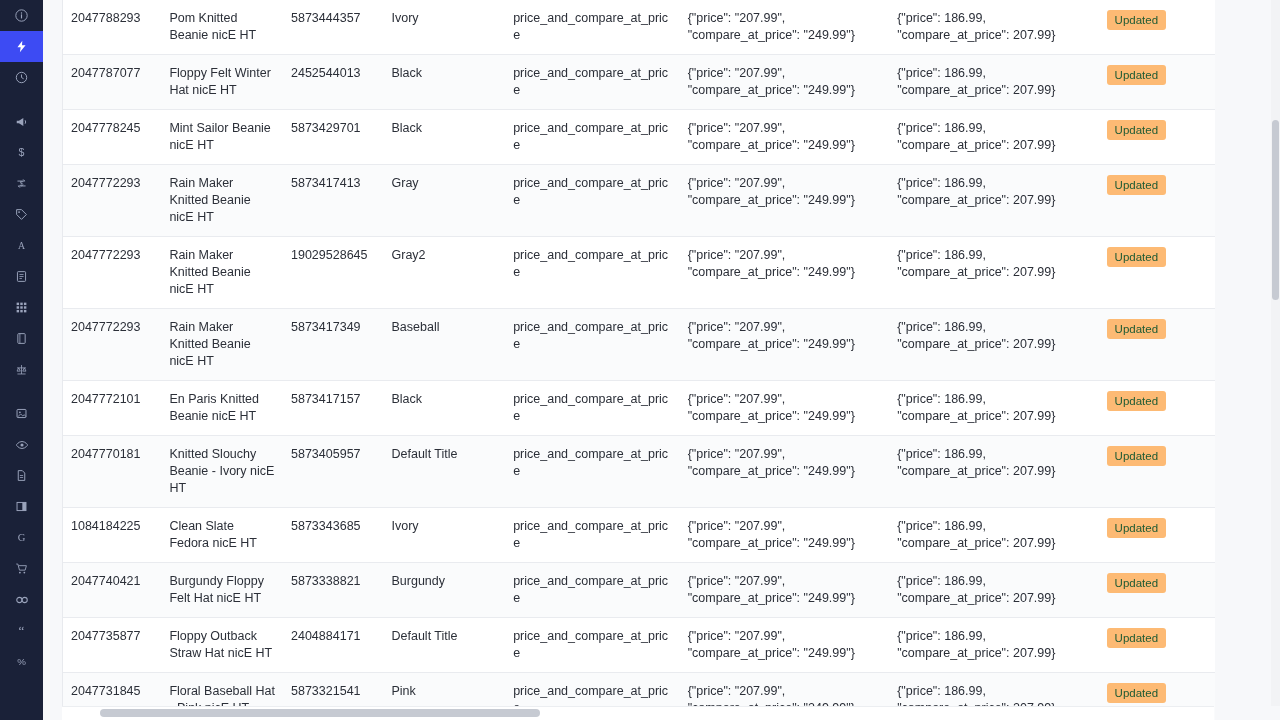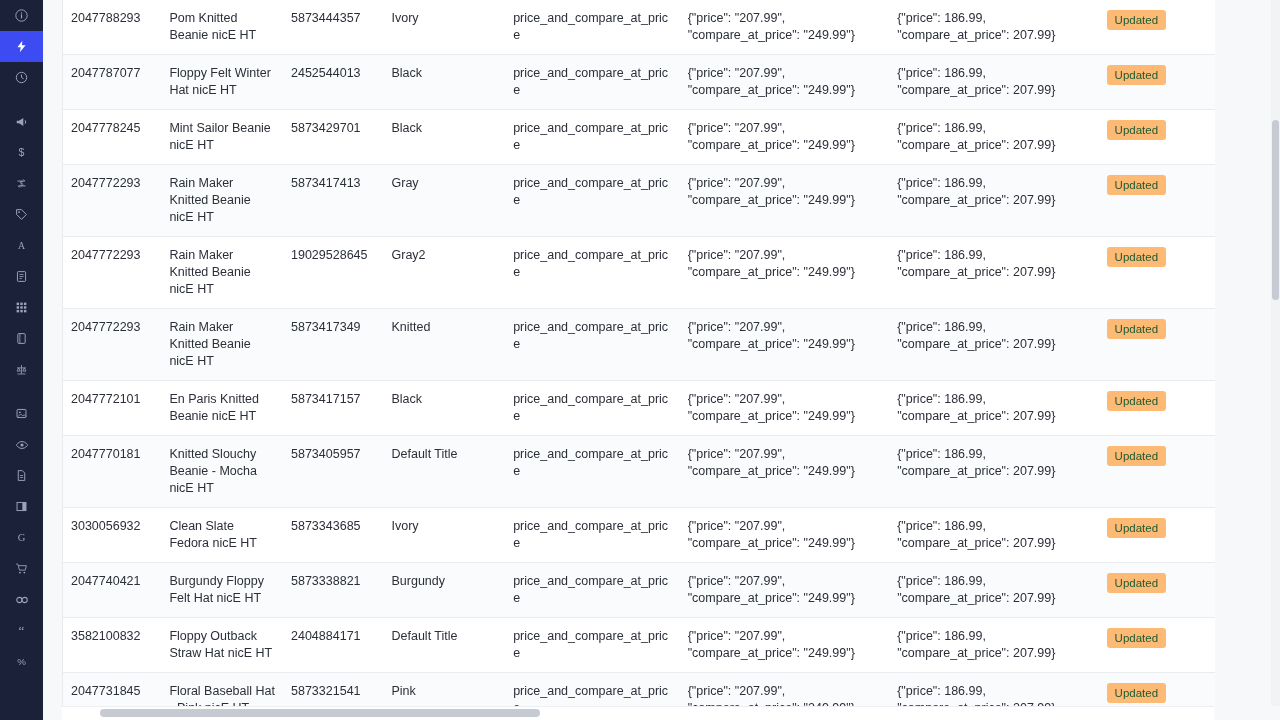--- a/index.html
+++ b/index.html
@@ -330,68 +330,68 @@
               <td class="c-option">Gray2</td>
               <td class="c-type">price_and_compare_at_price</td>
               <td class="c-old">{"price": "207.99", "compare_at_price": "249.99"}</td>
               <td class="c-new">{"price": 186.99, "compare_at_price": 207.99}</td>
               <td class="c-status"><span class="badge">Updated</span></td>
             </tr>
             <tr class="row">
               <td class="c-id">2047772293</td>
               <td class="c-title">Rain Maker Knitted Beanie nicE HT</td>
               <td class="c-variant">5873417349</td>
-              <td class="c-option">Knitted</td>
+              <td class="c-option">Baseball</td>
               <td class="c-type">price_and_compare_at_price</td>
               <td class="c-old">{"price": "207.99", "compare_at_price": "249.99"}</td>
               <td class="c-new">{"price": 186.99, "compare_at_price": 207.99}</td>
               <td class="c-status"><span class="badge">Updated</span></td>
             </tr>
             <tr class="row">
               <td class="c-id">2047772101</td>
               <td class="c-title">En Paris Knitted Beanie nicE HT</td>
               <td class="c-variant">5873417157</td>
               <td class="c-option">Black</td>
               <td class="c-type">price_and_compare_at_price</td>
               <td class="c-old">{"price": "207.99", "compare_at_price": "249.99"}</td>
               <td class="c-new">{"price": 186.99, "compare_at_price": 207.99}</td>
               <td class="c-status"><span class="badge">Updated</span></td>
             </tr>
             <tr class="row">
               <td class="c-id">2047770181</td>
-              <td class="c-title">Knitted Slouchy Beanie - Mocha nicE HT</td>
+              <td class="c-title">Knitted Slouchy Beanie - Ivory nicE HT</td>
               <td class="c-variant">5873405957</td>
               <td class="c-option">Default Title</td>
               <td class="c-type">price_and_compare_at_price</td>
               <td class="c-old">{"price": "207.99", "compare_at_price": "249.99"}</td>
               <td class="c-new">{"price": 186.99, "compare_at_price": 207.99}</td>
               <td class="c-status"><span class="badge">Updated</span></td>
             </tr>
             <tr class="row">
-              <td class="c-id">3030056932</td>
+              <td class="c-id">1084184225</td>
               <td class="c-title">Clean Slate Fedora nicE HT</td>
               <td class="c-variant">5873343685</td>
               <td class="c-option">Ivory</td>
               <td class="c-type">price_and_compare_at_price</td>
               <td class="c-old">{"price": "207.99", "compare_at_price": "249.99"}</td>
               <td class="c-new">{"price": 186.99, "compare_at_price": 207.99}</td>
               <td class="c-status"><span class="badge">Updated</span></td>
             </tr>
             <tr class="row">
               <td class="c-id">2047740421</td>
               <td class="c-title">Burgundy Floppy Felt Hat nicE HT</td>
               <td class="c-variant">5873338821</td>
               <td class="c-option">Burgundy</td>
               <td class="c-type">price_and_compare_at_price</td>
               <td class="c-old">{"price": "207.99", "compare_at_price": "249.99"}</td>
               <td class="c-new">{"price": 186.99, "compare_at_price": 207.99}</td>
               <td class="c-status"><span class="badge">Updated</span></td>
             </tr>
             <tr class="row">
-              <td class="c-id">3582100832</td>
+              <td class="c-id">2047735877</td>
               <td class="c-title">Floppy Outback Straw Hat nicE HT</td>
               <td class="c-variant">2404884171</td>
               <td class="c-option">Default Title</td>
               <td class="c-type">price_and_compare_at_price</td>
               <td class="c-old">{"price": "207.99", "compare_at_price": "249.99"}</td>
               <td class="c-new">{"price": 186.99, "compare_at_price": 207.99}</td>
               <td class="c-status"><span class="badge">Updated</span></td>
             </tr>
             <tr class="row">
               <td class="c-id">2047731845</td>

